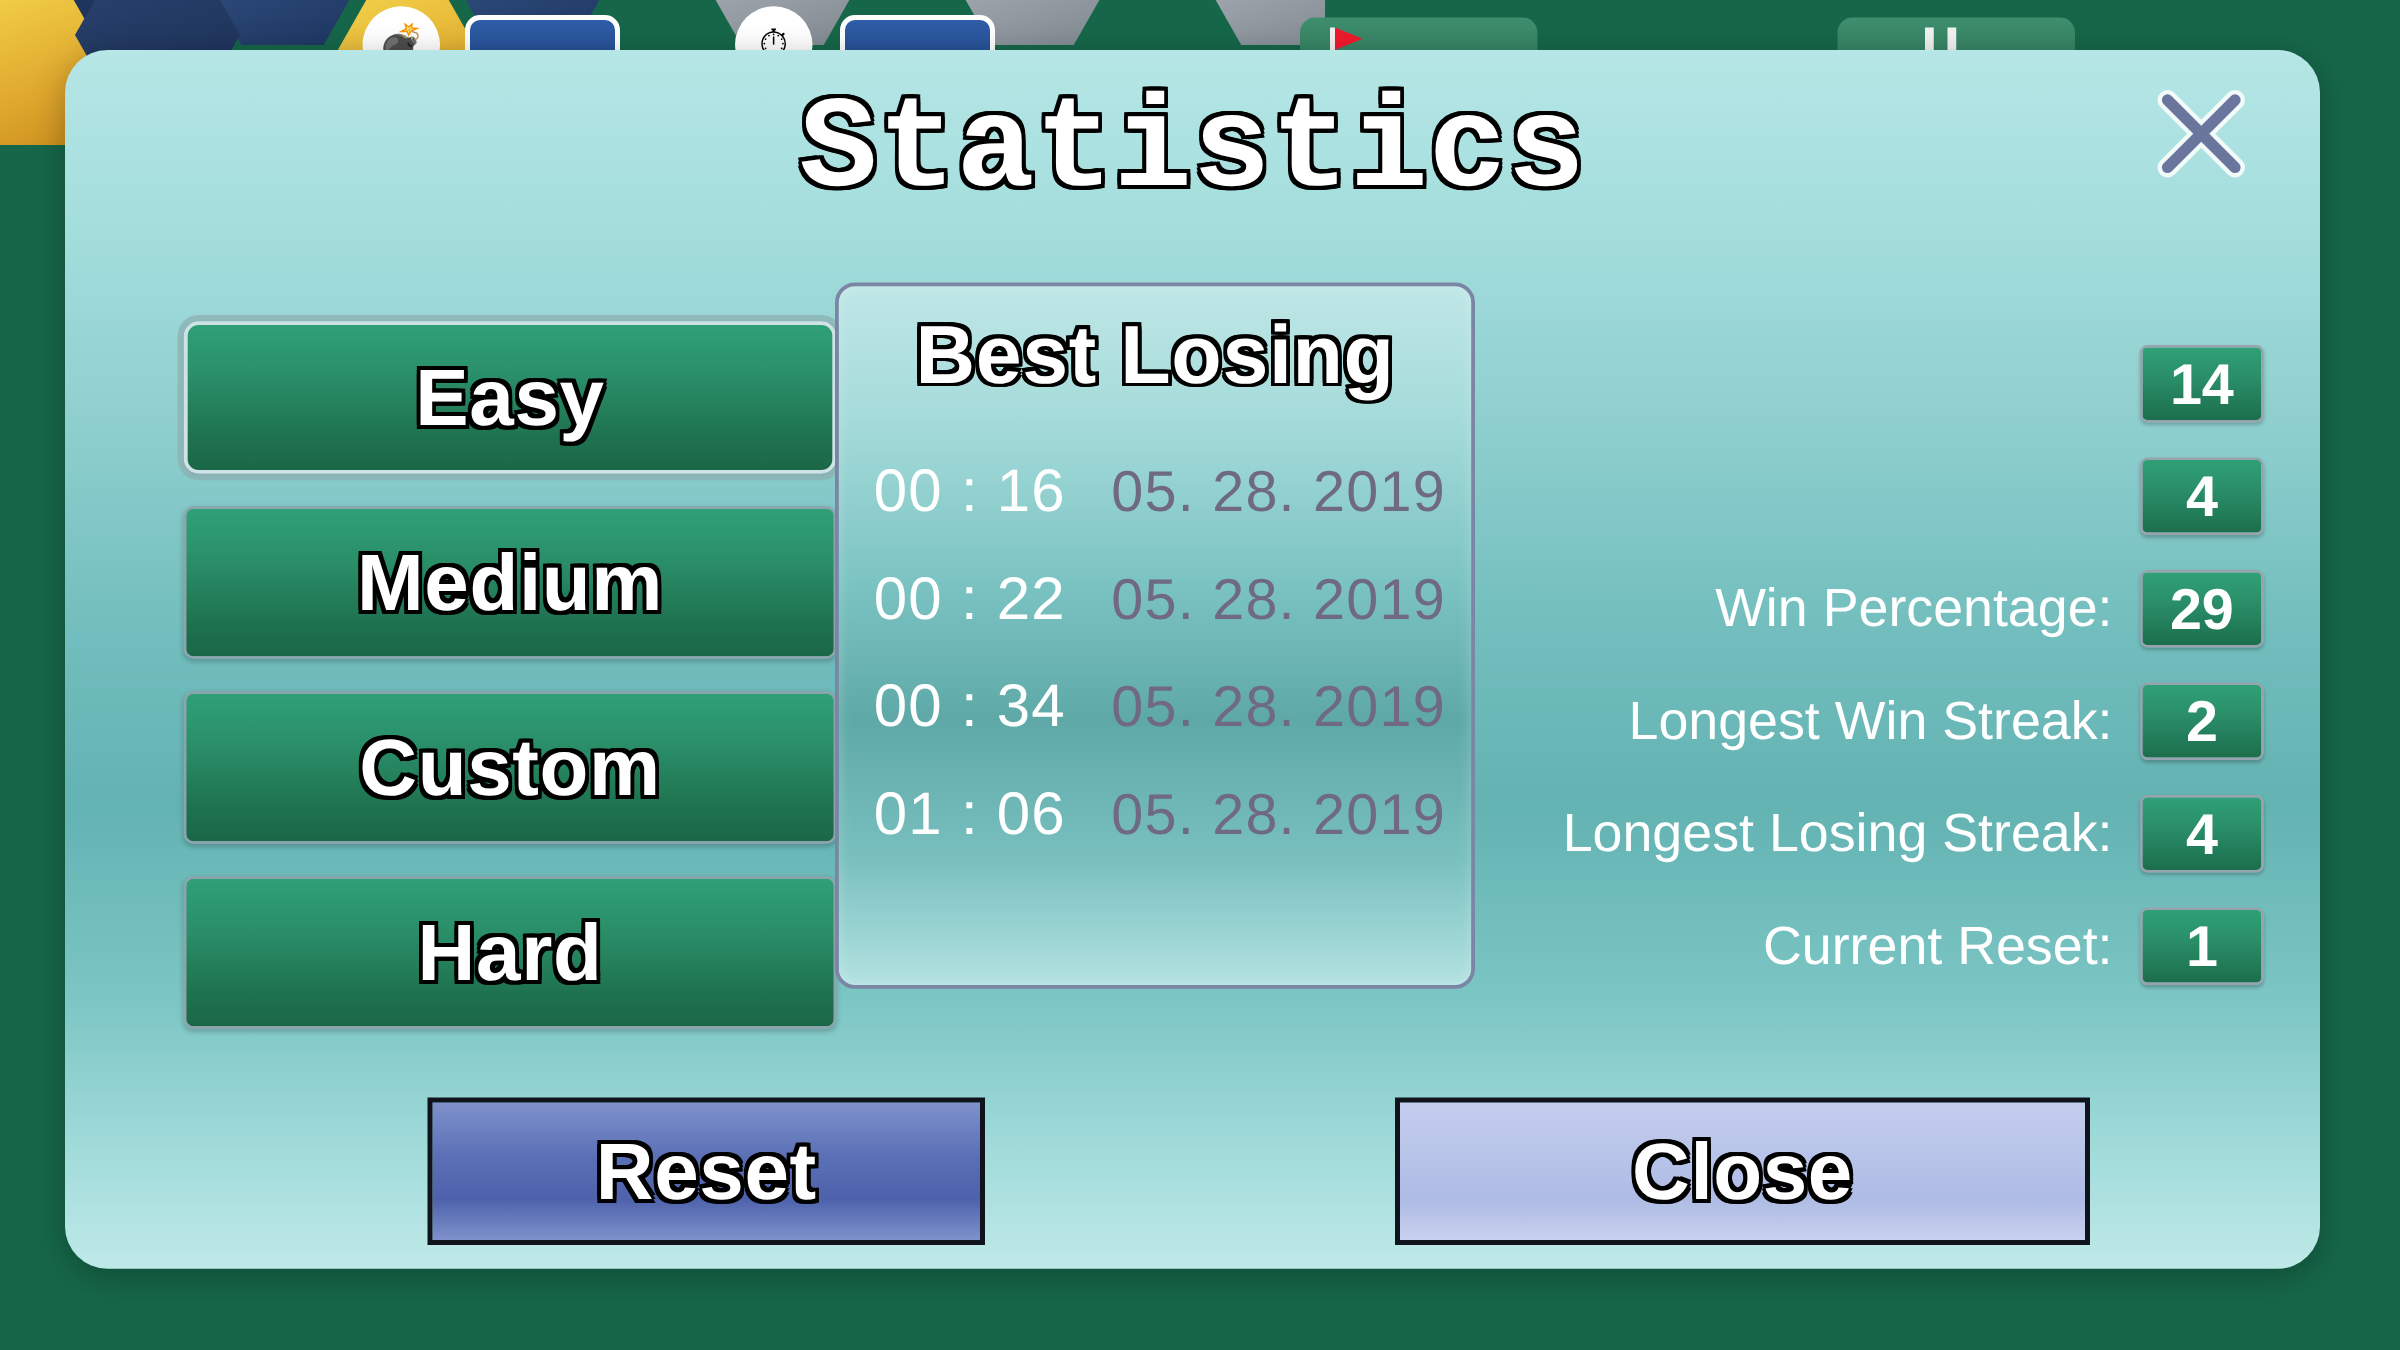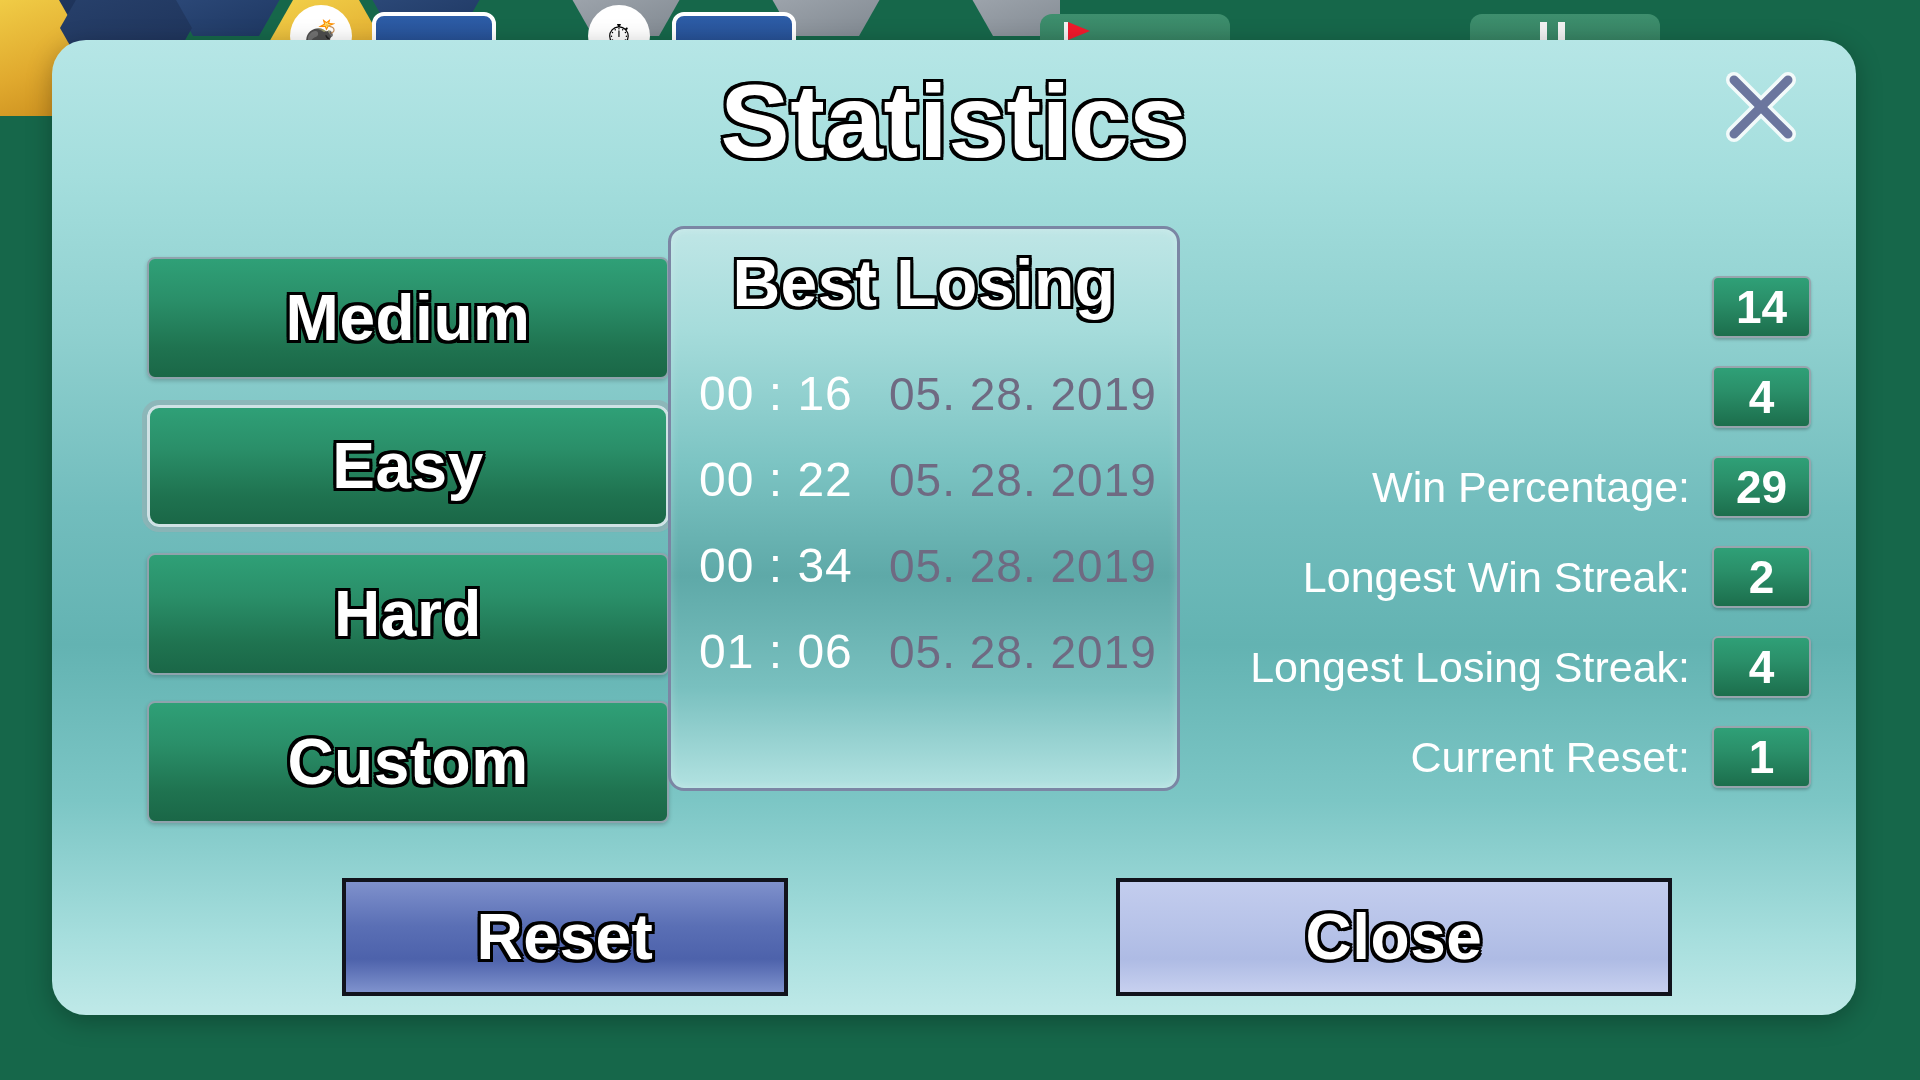--- a/index.html
+++ b/index.html
@@ -115,20 +115,21 @@
       -2px -3px 0 #000, 2px -3px 0 #000, -2px 3px 0 #000, 2px 3px 0 #000;
   }
 
   #dialog-title {
     position: absolute;
     top: 24px;
     left: 0; right: 0;
     text-align: center;
     font-size: 104px;
     line-height: 1.1;
+    font-family: Liberation Mono, monospace;
   }
 
   #close-x-button {
     position: absolute;
     top: 30px;
     right: 58px;
     width: 74px; height: 74px;
     cursor: pointer;
   }
   #close-x-button svg { display: block; }
@@ -322,31 +323,31 @@
         <line x1="64" y1="10" x2="10" y2="64"></line>
       </g>
       <g stroke="#6b769e" stroke-width="9" stroke-linecap="round">
         <line x1="10" y1="10" x2="64" y2="64"></line>
         <line x1="64" y1="10" x2="10" y2="64"></line>
       </g>
     </svg>
   </div>
 
   <div id="difficulty-list">
+    <div class="difficulty-button selected">
+      <span class="label outlined">Easy</span>
+    </div>
     <div class="difficulty-button">
       <span class="label outlined">Medium</span>
     </div>
-    <div class="difficulty-button selected">
-      <span class="label outlined">Easy</span>
+    <div class="difficulty-button">
+      <span class="label outlined">Custom</span>
     </div>
     <div class="difficulty-button">
       <span class="label outlined">Hard</span>
-    </div>
-    <div class="difficulty-button">
-      <span class="label outlined">Custom</span>
     </div>
   </div>
 
   <div id="best-times-panel">
     <div id="best-times-title" class="outlined">Best Losing</div>
     <div id="best-times-rows">
       <div class="best-time-row">
         <span class="time">00 : 16</span>
         <span class="date">05. 28. 2019</span>
       </div>

